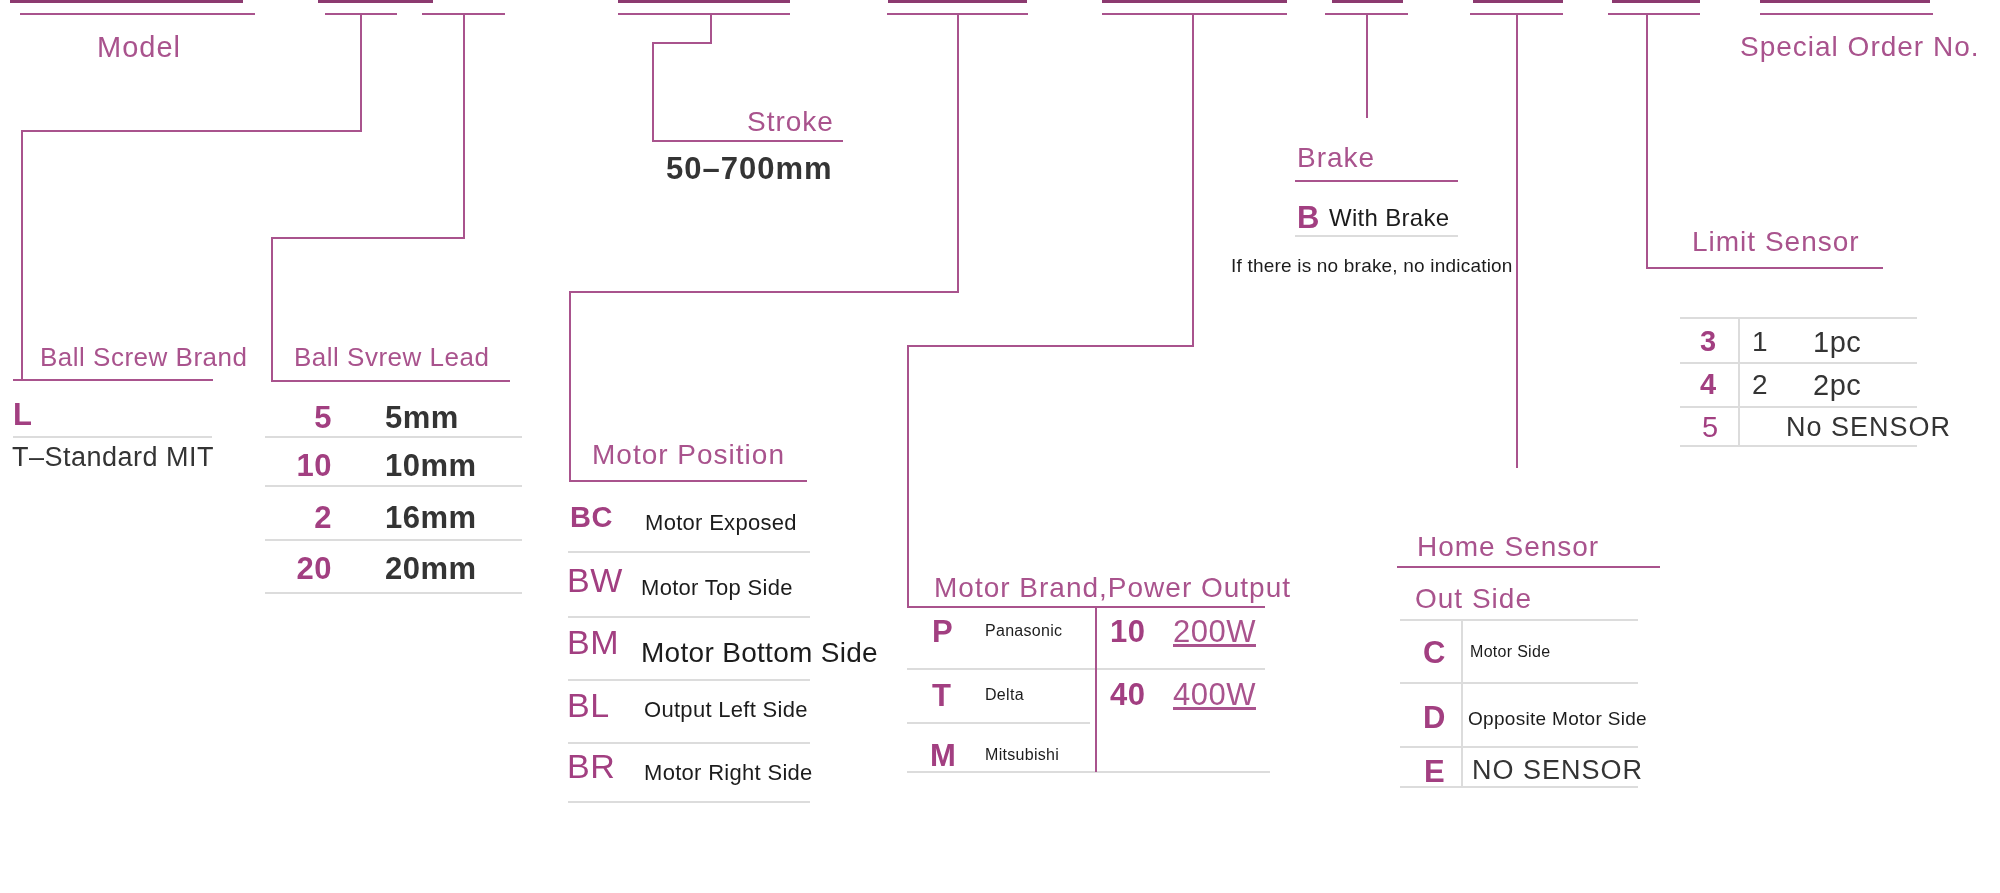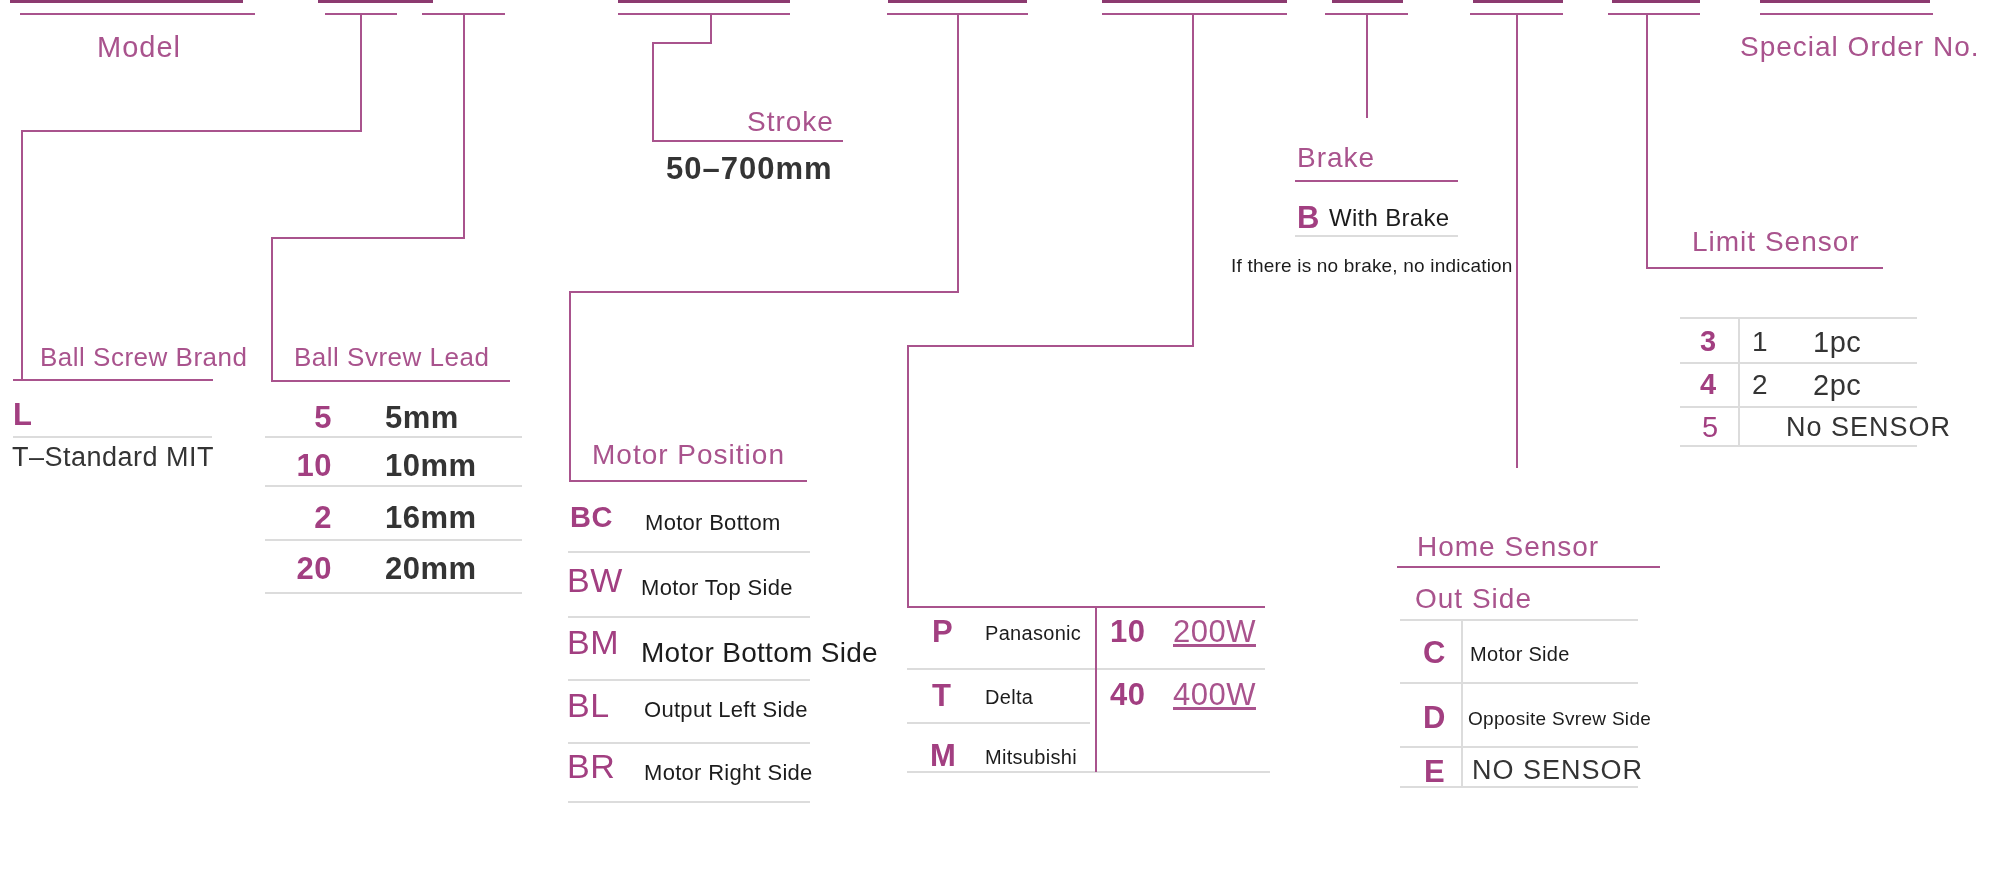--- a/index.html
+++ b/index.html
@@ -21,21 +21,21 @@
   
   .t{position:absolute;white-space:nowrap;line-height:1;letter-spacing:.5px;}
   .lbl{color:var(--magenta);font-size:28px;letter-spacing:1px;}
   .lbl-sm{color:var(--magenta);font-size:26px;letter-spacing:.5px;}
   .code{color:var(--code);font-weight:700;font-size:31px;}
   .code-sm{color:var(--code);font-weight:700;font-size:29px;}
   .code-lg{color:var(--code);font-weight:400;font-size:34px;}
   .code-reg{color:var(--code);font-weight:400;font-size:29px;}
   .dark{color:var(--dark);font-size:31px;font-weight:bold;}
   .dark-md{color:var(--dark);font-size:27px;}
-  .dark-sm{color:var(--small);font-size:20px;letter-spacing:.3px;}
+  .dark-sm{color:var(--small);font-size:16px;letter-spacing:.3px;}
   .dark-xs{color:var(--small);font-size:19px;letter-spacing:.2px;}
   .pw{color:var(--magenta);font-weight:400;font-size:31px;text-decoration:underline;}
   .ral{text-align:right;}
 </style>
 </head>
 <body>
 
 <div id="canvas">
 
   <div class="rem" style="left:10px;width:233px"></div>
@@ -111,36 +111,37 @@
     <div class="g" style="left:265px;top:539px;width:257px"></div>
     <span class="t code ral" style="left:270px;top:553px;width:62px">20</span>
     <span class="t dark" style="left:385px;top:553px">20mm</span>
     <div class="g" style="left:265px;top:592px;width:257px"></div>
   </div>
 
   <span class="t lbl" style="left:592px;top:441px">Motor Position</span>
   <div class="h" style="left:569px;top:480px;width:238px"></div>
   <div>
     <span class="t code-sm" style="left:570px;top:503px">BC</span>
-    <span class="t dark-sm" style="left:645px;top:512px;font-size:22px">Motor Bottom</span>
+    <span class="t dark-sm" style="left:645px;top:512px;font-size:22px">Motor Exposed</span>
     <div class="g" style="left:568px;top:551px;width:242px"></div>
     <span class="t code-lg" style="left:567px;top:563px">BW</span>
     <span class="t dark-sm" style="left:641px;top:577px;font-size:22px">Motor Top Side</span>
     <div class="g" style="left:568px;top:616px;width:242px"></div>
     <span class="t code-lg" style="left:567px;top:625px">BM</span>
     <span class="t dark-sm" style="left:641px;top:639px;font-size:28px">Motor Bottom Side</span>
     <div class="g" style="left:568px;top:679px;width:242px"></div>
     <span class="t code-lg" style="left:567px;top:688px">BL</span>
     <span class="t dark-sm" style="left:644px;top:699px;font-size:22px">Output Left Side</span>
     <div class="g" style="left:568px;top:742px;width:242px"></div>
     <span class="t code-lg" style="left:567px;top:749px">BR</span>
     <span class="t dark-sm" style="left:644px;top:762px;font-size:22px">Motor Right Side</span>
     <div class="g" style="left:568px;top:801px;width:242px"></div>
   </div>
 
+  <span class="t lbl" style="left:934px;top:574px">Motor Brand,Power Output</span>
   <div class="h" style="left:907px;top:606px;width:358px"></div>
   <div>
     <span class="t code" style="left:932px;top:616px">P</span>
     <span class="t dark-sm" style="left:985px;top:623px">Panasonic</span>
     <div class="g" style="left:907px;top:668px;width:358px"></div>
     <span class="t code" style="left:932px;top:680px">T</span>
     <span class="t dark-sm" style="left:985px;top:687px">Delta</span>
     <div class="g" style="left:907px;top:722px;width:183px"></div>
     <span class="t code" style="left:930px;top:740px">M</span>
     <span class="t dark-sm" style="left:985px;top:747px">Mitsubishi</span>
@@ -164,21 +165,21 @@
   <span class="t lbl" style="left:1417px;top:533px">Home Sensor</span>
   <div class="h" style="left:1397px;top:566px;width:263px"></div>
   <span class="t lbl" style="left:1415px;top:585px">Out Side</span>
   <div>
     <div class="g" style="left:1400px;top:619px;width:238px"></div>
     <div class="gv" style="left:1461px;top:619px;height:169px"></div>
     <span class="t code" style="left:1423px;top:637px">C</span>
     <span class="t dark-sm" style="left:1470px;top:644px">Motor Side</span>
     <div class="g" style="left:1400px;top:682px;width:238px"></div>
     <span class="t code" style="left:1423px;top:702px">D</span>
-    <span class="t dark-sm" style="left:1468px;top:709px;font-size:19px">Opposite Svrew Side</span>
+    <span class="t dark-sm" style="left:1468px;top:709px;font-size:19px">Opposite Motor Side</span>
     <div class="g" style="left:1400px;top:746px;width:238px"></div>
     <span class="t code" style="left:1424px;top:756px">E</span>
     <span class="t dark-md" style="left:1472px;top:757px;letter-spacing:1px">NO SENSOR</span>
     <div class="g" style="left:1400px;top:786px;width:238px"></div>
   </div>
 
   <span class="t lbl" style="left:1692px;top:228px">Limit Sensor</span>
   <div class="h" style="left:1647px;top:267px;width:236px"></div>
   <div>
     <div class="g" style="left:1680px;top:317px;width:237px"></div>

